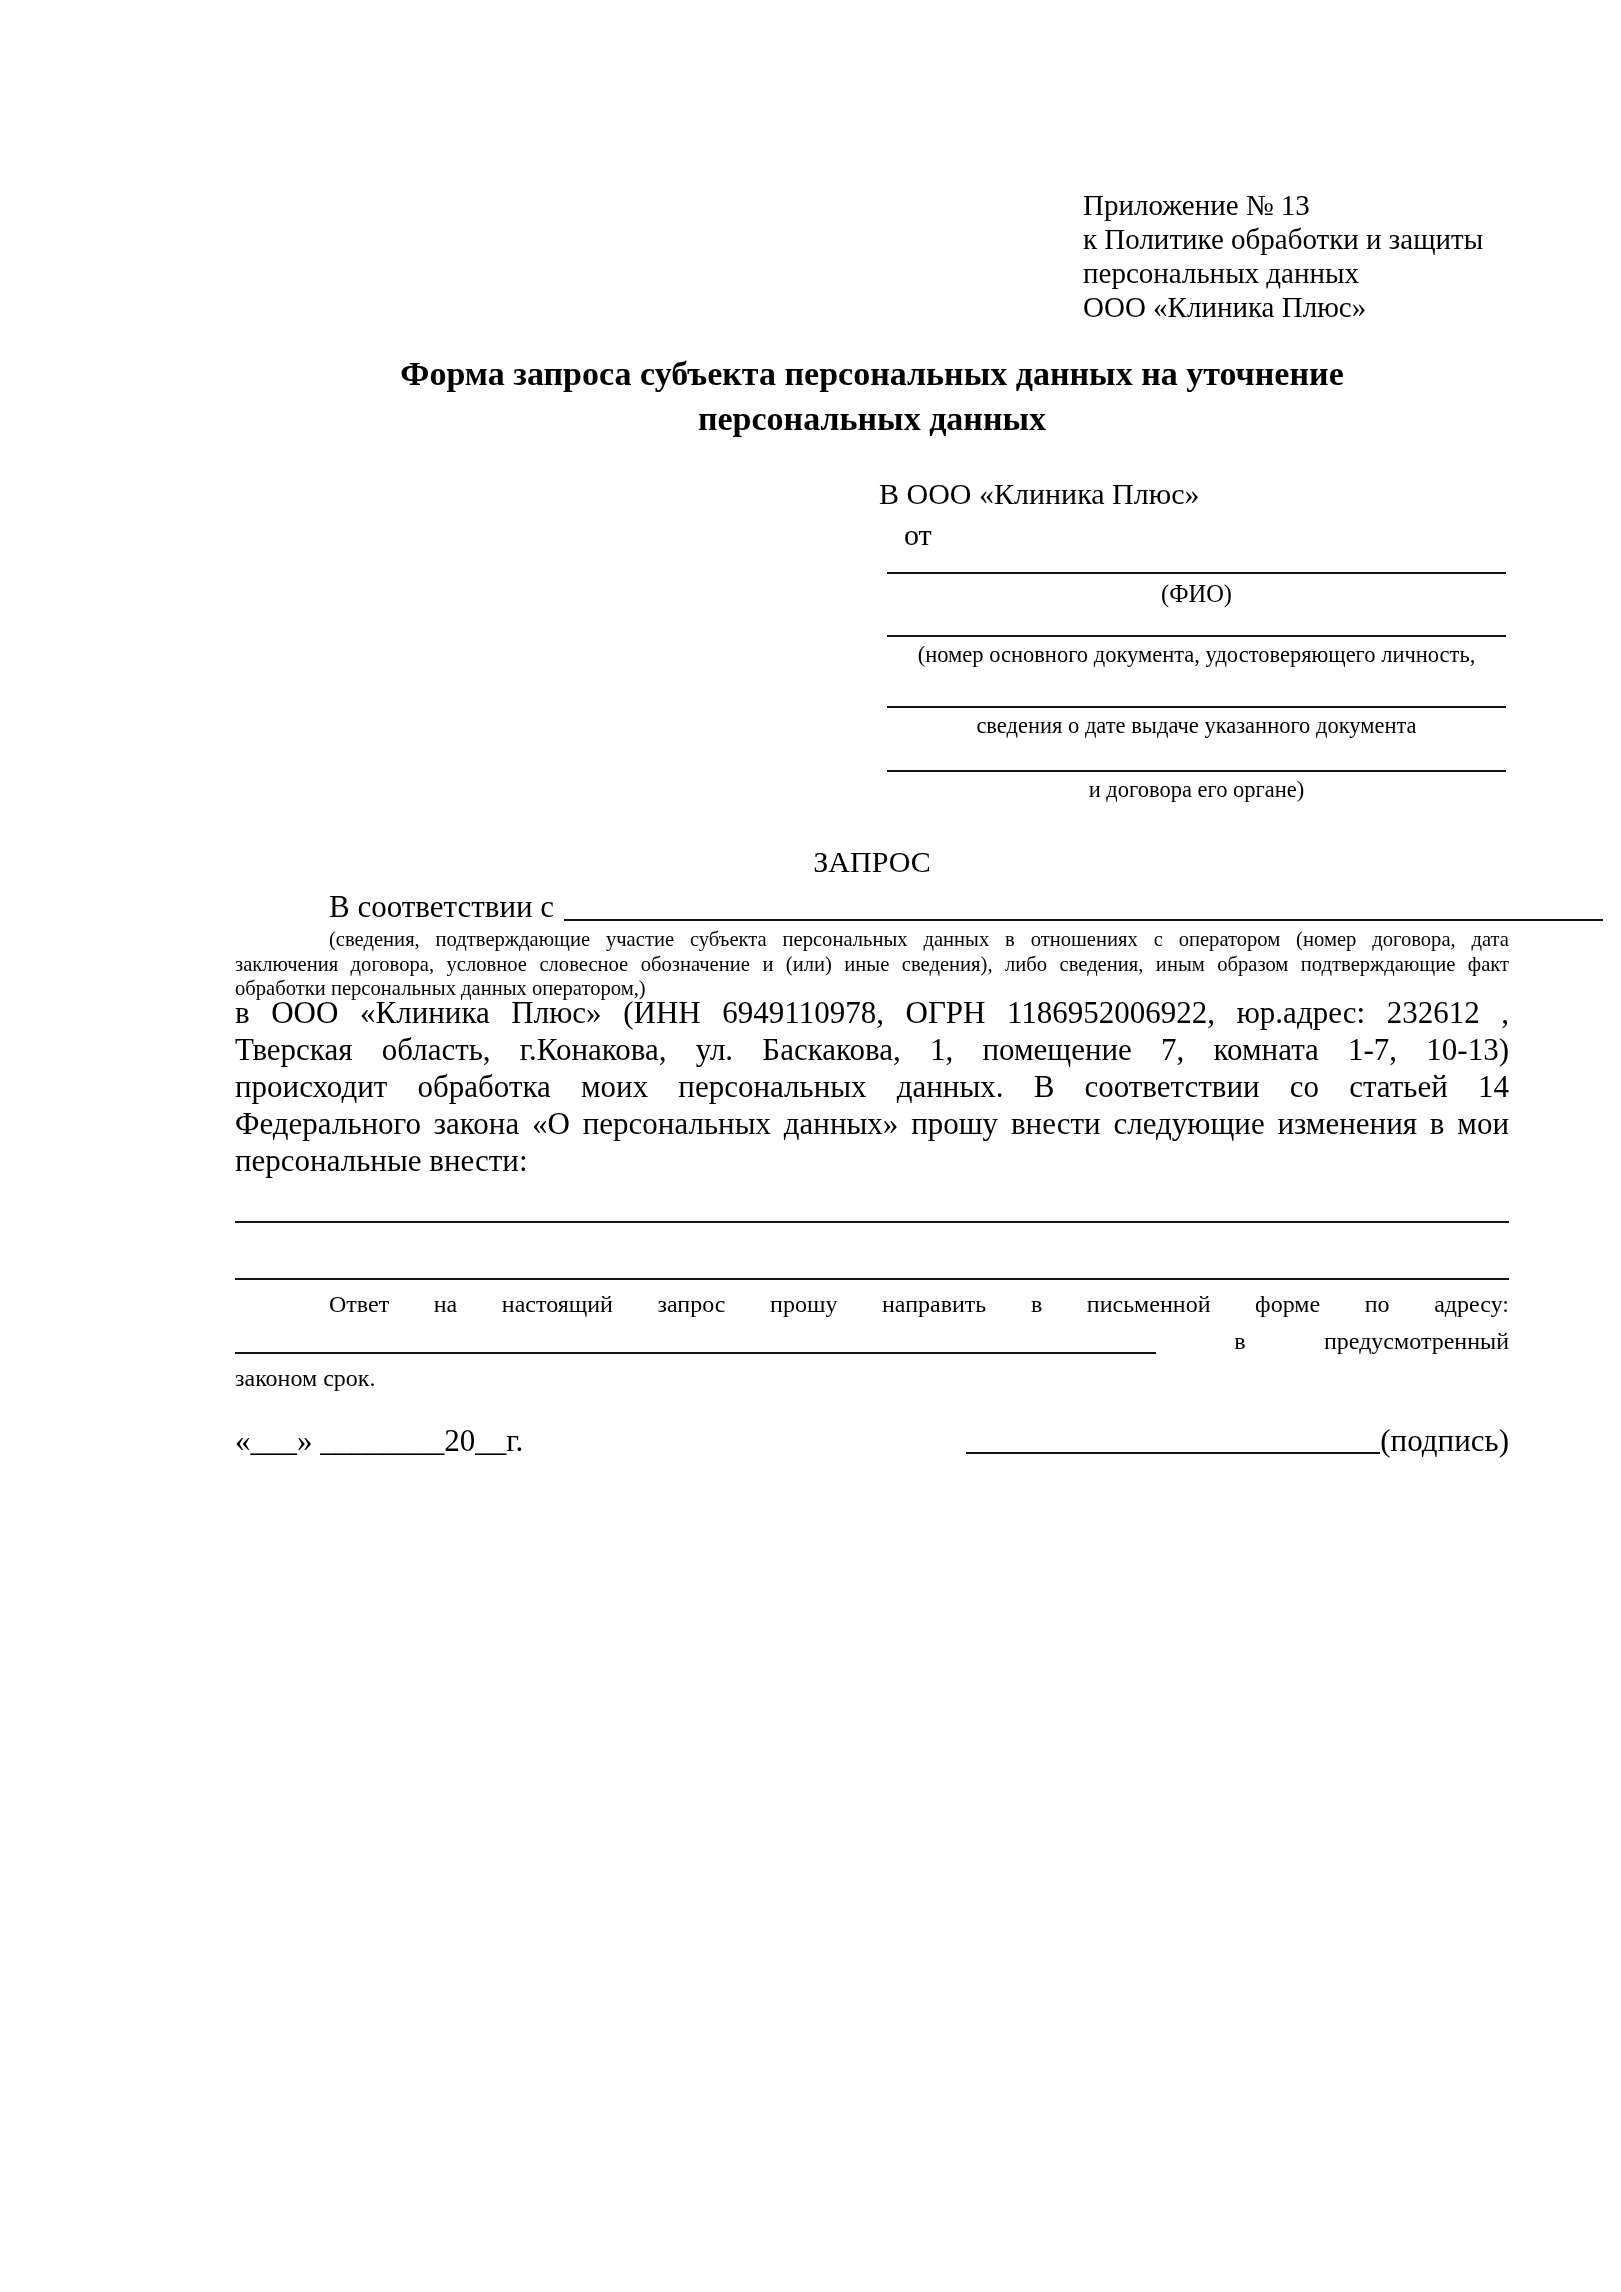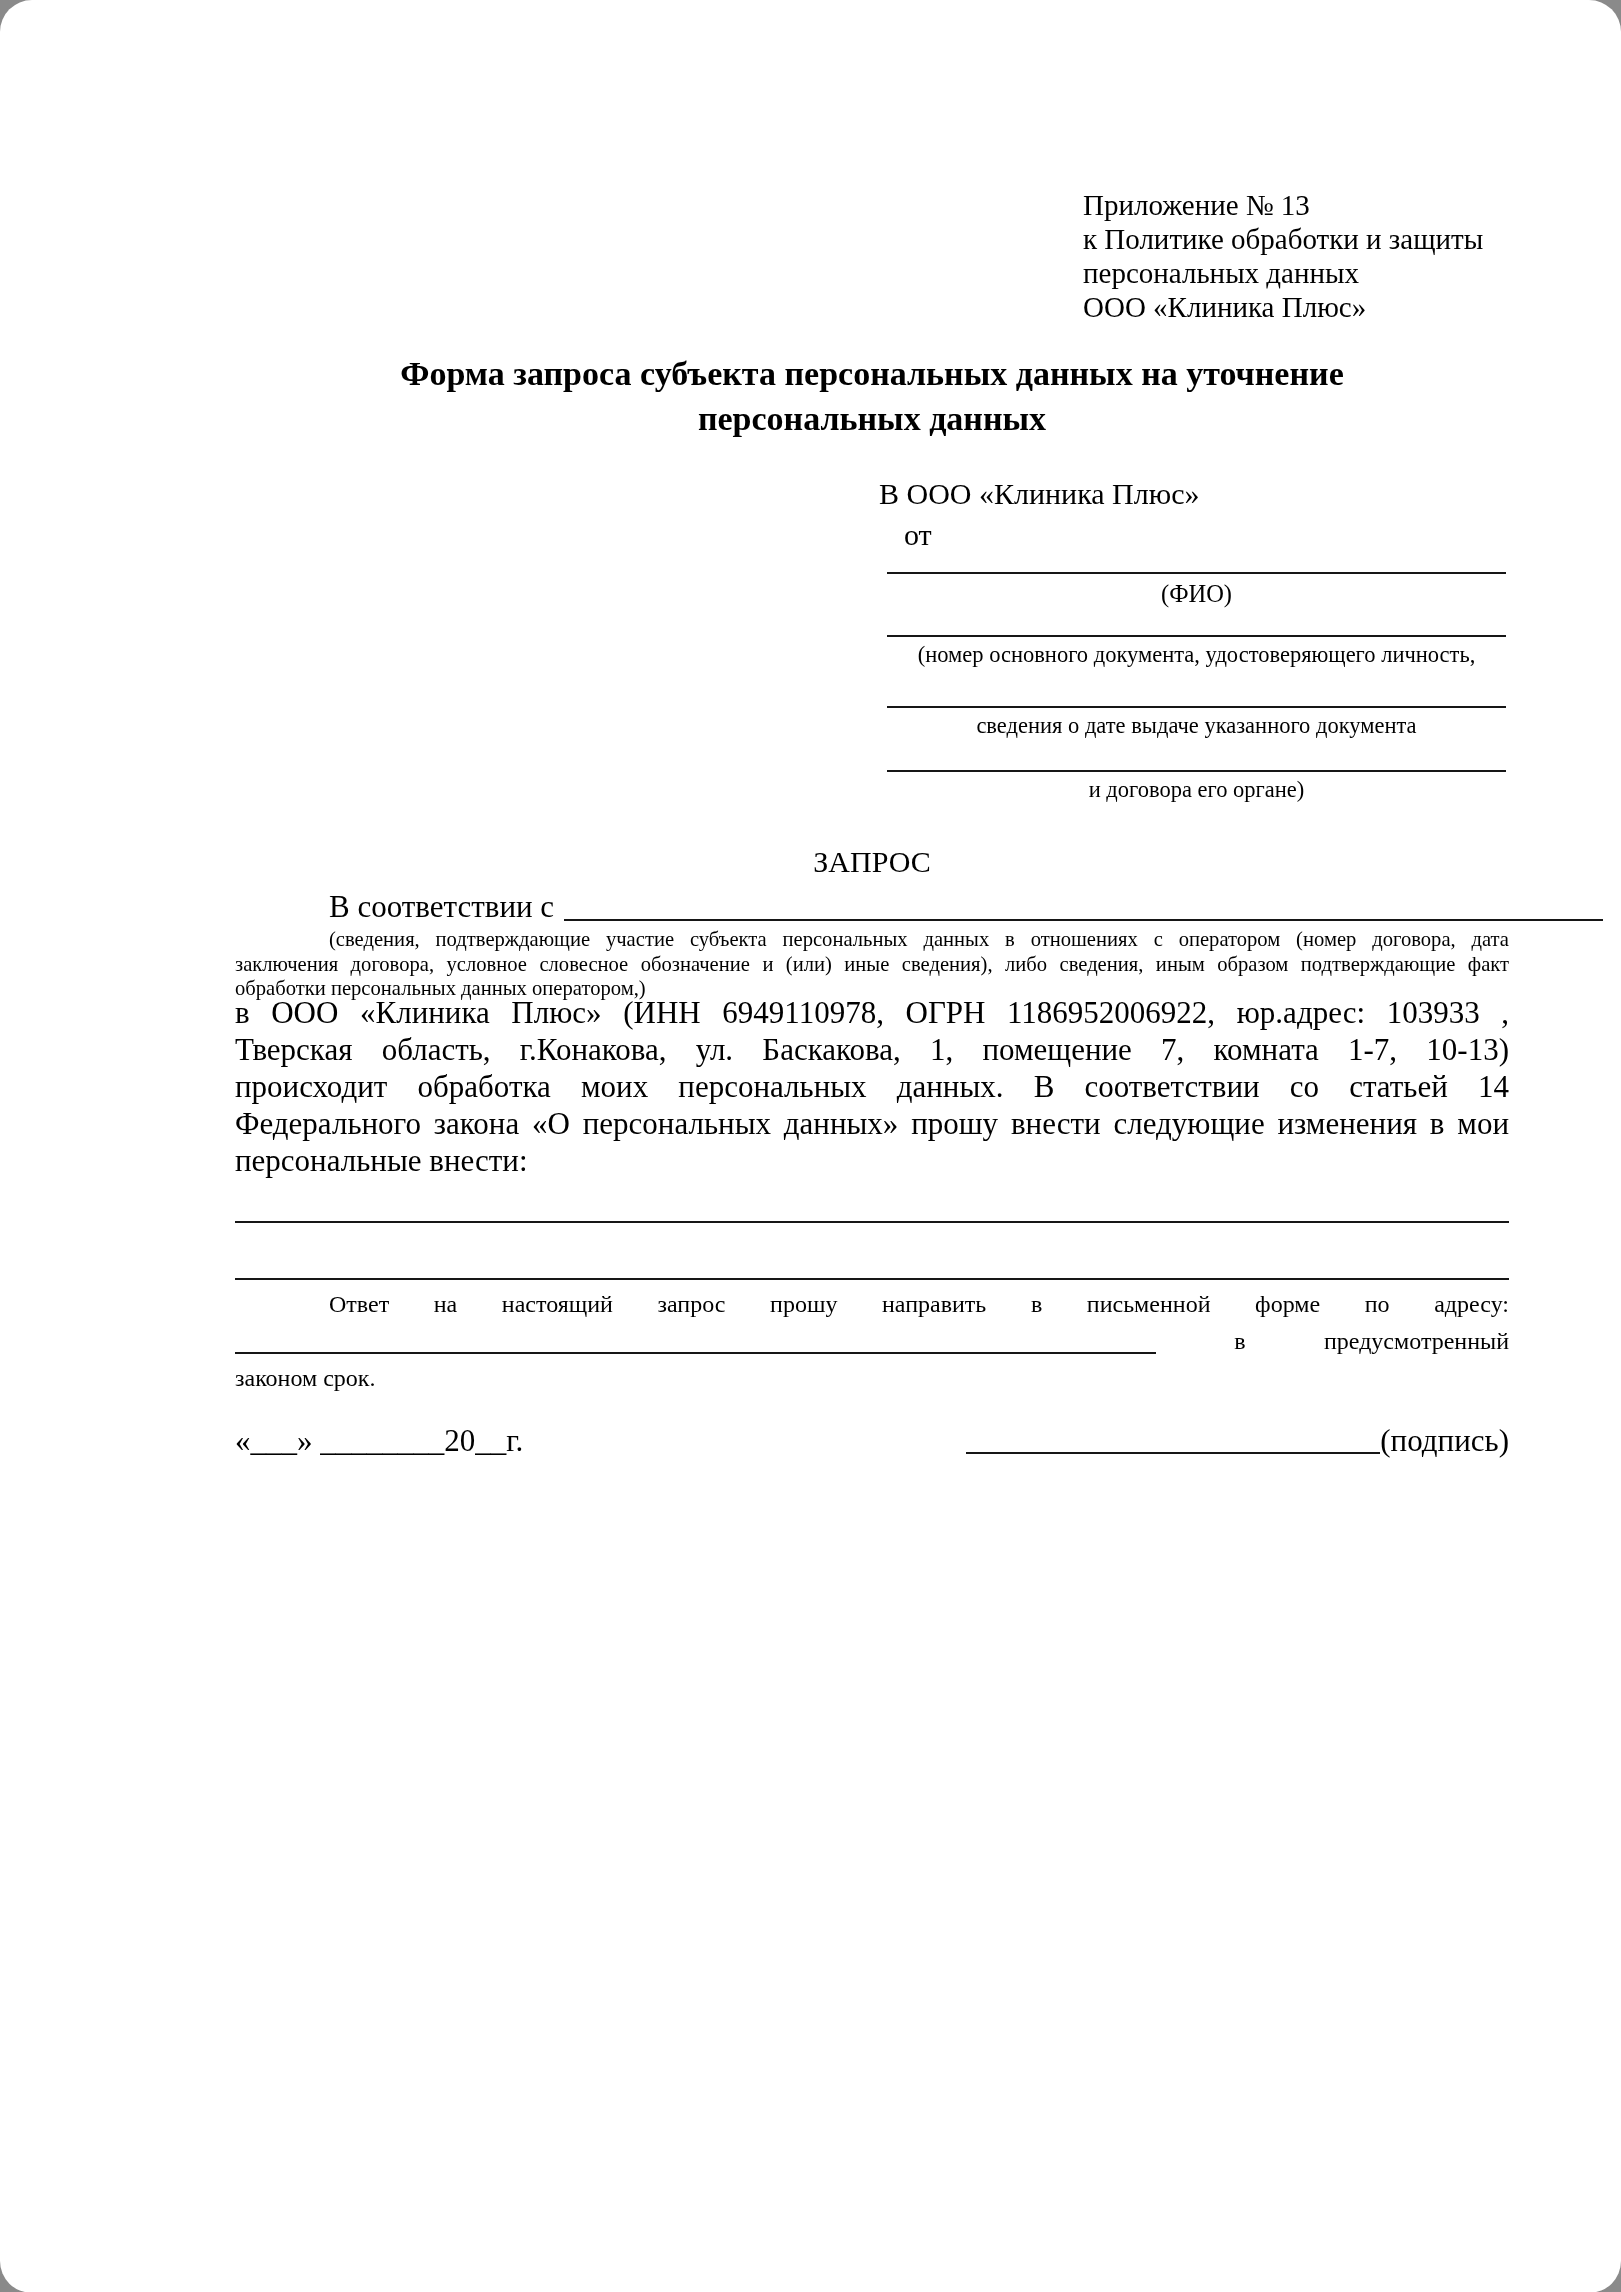--- a/index.html
+++ b/index.html
@@ -5,21 +5,20 @@
   html, body { margin: 0; padding: 0; background: #8a8a8a; }
   .page {
     position: relative;
     width: 1621px;
     height: 2293px;
     margin: 0 auto;
     background: #ffffff;
     color: #000000;
     font-family: "Liberation Serif", "DejaVu Serif", serif;
     overflow: hidden;
-    border-radius: 32px;
   }
   .abs { position: absolute; }
   .jl { text-align: justify; text-align-last: justify; text-justify: inter-word; }
   .indent { padding-left: 94px; }
 
   .header-block { left: 1083px; top: 188px; width: 441px; font-size: 29px; line-height: 34px; }
 
   .form-title { left: 235px; top: 351px; width: 1274px; font-size: 34px; line-height: 45px; font-weight: bold; text-align: center; }
 
   .addr-to   { left: 879px; top: 477px; font-size: 30px; }
@@ -86,21 +85,21 @@
     <span class="fill-line"></span>
   </div>
 
   <div class="abs footnote">
     <div class="jl indent">(сведения, подтверждающие участие субъекта персональных данных в отношениях с оператором (номер договора, дата</div>
     <div class="jl">заключения договора, условное словесное обозначение и (или) иные сведения), либо сведения, иным образом подтверждающие факт</div>
     <div>обработки персональных данных оператором,)</div>
   </div>
 
   <div class="abs body-par">
-    <div class="jl">в ООО «Клиника Плюс» (ИНН 6949110978, ОГРН 1186952006922, юр.адрес: 103933 ,</div>
+    <div class="jl">в ООО «Клиника Плюс» (ИНН 6949110978, ОГРН 1186952006922, юр.адрес: 232612 ,</div>
     <div class="jl">Тверская область, г.Конакова, ул. Баскакова, 1, помещение 7, комната 1-7, 10-13)</div>
     <div class="jl">происходит обработка моих персональных данных. В соответствии со статьей 14</div>
     <div class="jl">Федерального закона «О персональных данных» прошу внести следующие изменения в мои</div>
     <div>персональные внести:</div>
   </div>
 
   <div class="uline" style="left:235px; top:1221px; width:1274px;"></div>
   <div class="uline" style="left:235px; top:1278px; width:1274px;"></div>
 
   <div class="abs answer">

